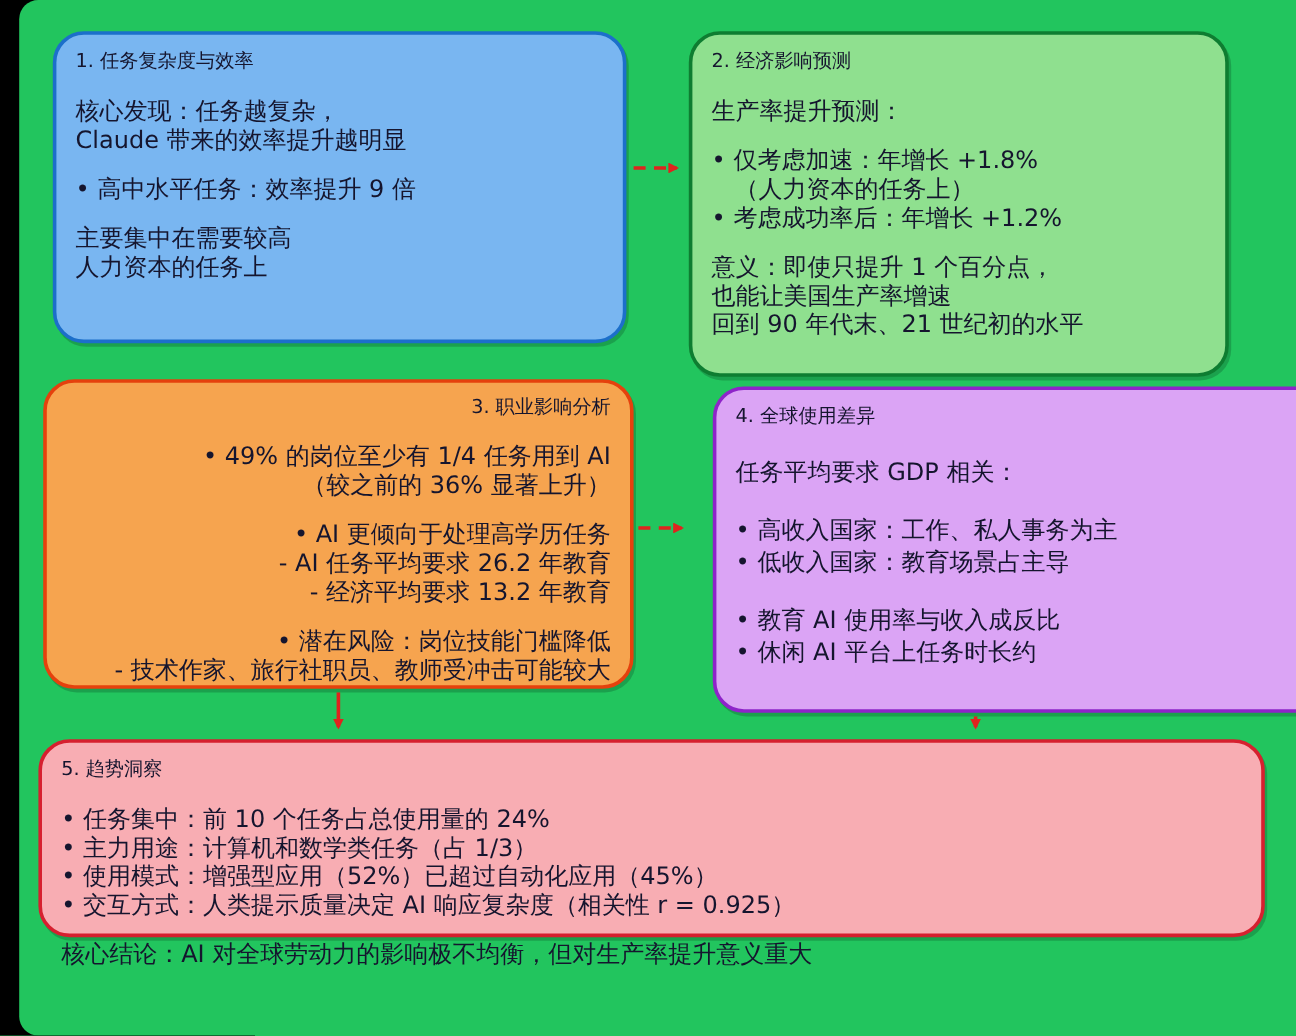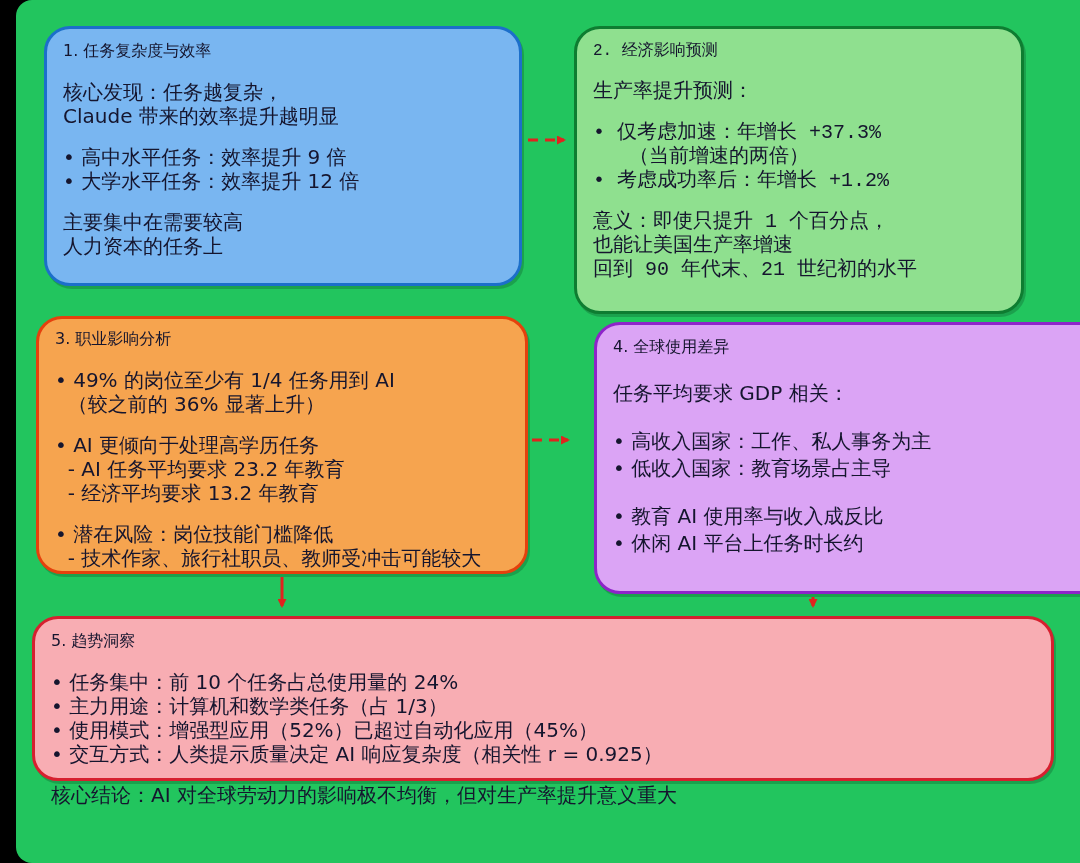--- a/index.html
+++ b/index.html
@@ -29,21 +29,21 @@
     white-space:pre;
   }
   .line{
     font-size:20px;
     line-height:24px;
     min-height:24px;
     white-space:pre;
   }
   .line:empty{min-height:17px;height:17px;line-height:17px;}
   #box1{left:28px;top:26px;width:478px;height:260px;}
-  #box2{left:558px;top:26px;width:450px;height:288px;font-family:Liberation Mono, monospace;}
+  #box2{left:558px;top:26px;width:450px;height:288px;}
   #box3{left:20px;top:316px;width:492px;height:258px;padding-top:8px;}
   #box4{left:562px;top:322px;width:520px;height:272px;margin-left:16px;}
   #box4 .line{line-height:27px;min-height:27px;}
   #box4 .line:empty{min-height:21px;height:21px;}
   #box5{left:16px;top:616px;width:1022px;height:165px;}
   .arrow-layer{
     position:absolute;left:0;top:0;width:1080px;height:863px;
     pointer-events:none;
     color:#e0231e;
   }
@@ -54,52 +54,51 @@
 <div class="panel">
 
   <div id="box1" class="box" style="background: rgb(121, 182, 241); border-color: rgb(28, 111, 202);">
     <div class="box-title">1. 任务复杂度与效率</div>
     <div class="box-body">
         <div class="line"></div>
         <div class="line">核心发现：任务越复杂，</div>
         <div class="line">Claude 带来的效率提升越明显</div>
         <div class="line"></div>
         <div class="line">• 高中水平任务：效率提升 9 倍</div>
-        <div class="line">• 大学水平任务：效率提升 12 倍</div>
         <div class="line"></div>
         <div class="line">主要集中在需要较高</div>
         <div class="line">人力资本的任务上</div>
       </div>
   </div>
 
   <div id="box2" class="box" style="background: rgb(143, 224, 143); border-color: rgb(14, 125, 49);">
     <div class="box-title">2. 经济影响预测</div>
     <div class="box-body">
         <div class="line"></div>
         <div class="line">生产率提升预测：</div>
         <div class="line"></div>
-        <div class="line">• 仅考虑加速：年增长 +37.3%</div>
-        <div class="line">   （当前增速的两倍）</div>
+        <div class="line">• 仅考虑加速：年增长 +1.8%</div>
+        <div class="line">   （人力资本的任务上）</div>
         <div class="line">• 考虑成功率后：年增长 +1.2%</div>
         <div class="line"></div>
         <div class="line">意义：即使只提升 1 个百分点，</div>
         <div class="line">也能让美国生产率增速</div>
         <div class="line">回到 90 年代末、21 世纪初的水平</div>
       </div>
   </div>
 
-  <div id="box3" class="box" style="background: rgb(246, 164, 79); border-color: rgb(229, 65, 13);">
+  <div id="box3" class="box" style="background: rgb(246, 164, 79); border-color: rgb(229, 65, 13); text-align: right;">
     <div class="box-title">3. 职业影响分析</div>
     <div class="box-body">
         <div class="line"></div>
         <div class="line">• 49% 的岗位至少有 1/4 任务用到 AI</div>
         <div class="line">  （较之前的 36% 显著上升）</div>
         <div class="line"></div>
         <div class="line">• AI 更倾向于处理高学历任务</div>
-        <div class="line">  - AI 任务平均要求 23.2 年教育</div>
+        <div class="line">  - AI 任务平均要求 26.2 年教育</div>
         <div class="line">  - 经济平均要求 13.2 年教育</div>
         <div class="line"></div>
         <div class="line">• 潜在风险：岗位技能门槛降低</div>
         <div class="line">  - 技术作家、旅行社职员、教师受冲击可能较大</div>
       </div>
   </div>
 
   <div id="box4" class="box" style="background: rgb(219, 164, 245); border-color: rgb(142, 36, 201);">
     <div class="box-title">4. 全球使用差异</div>
     <div class="box-body">

